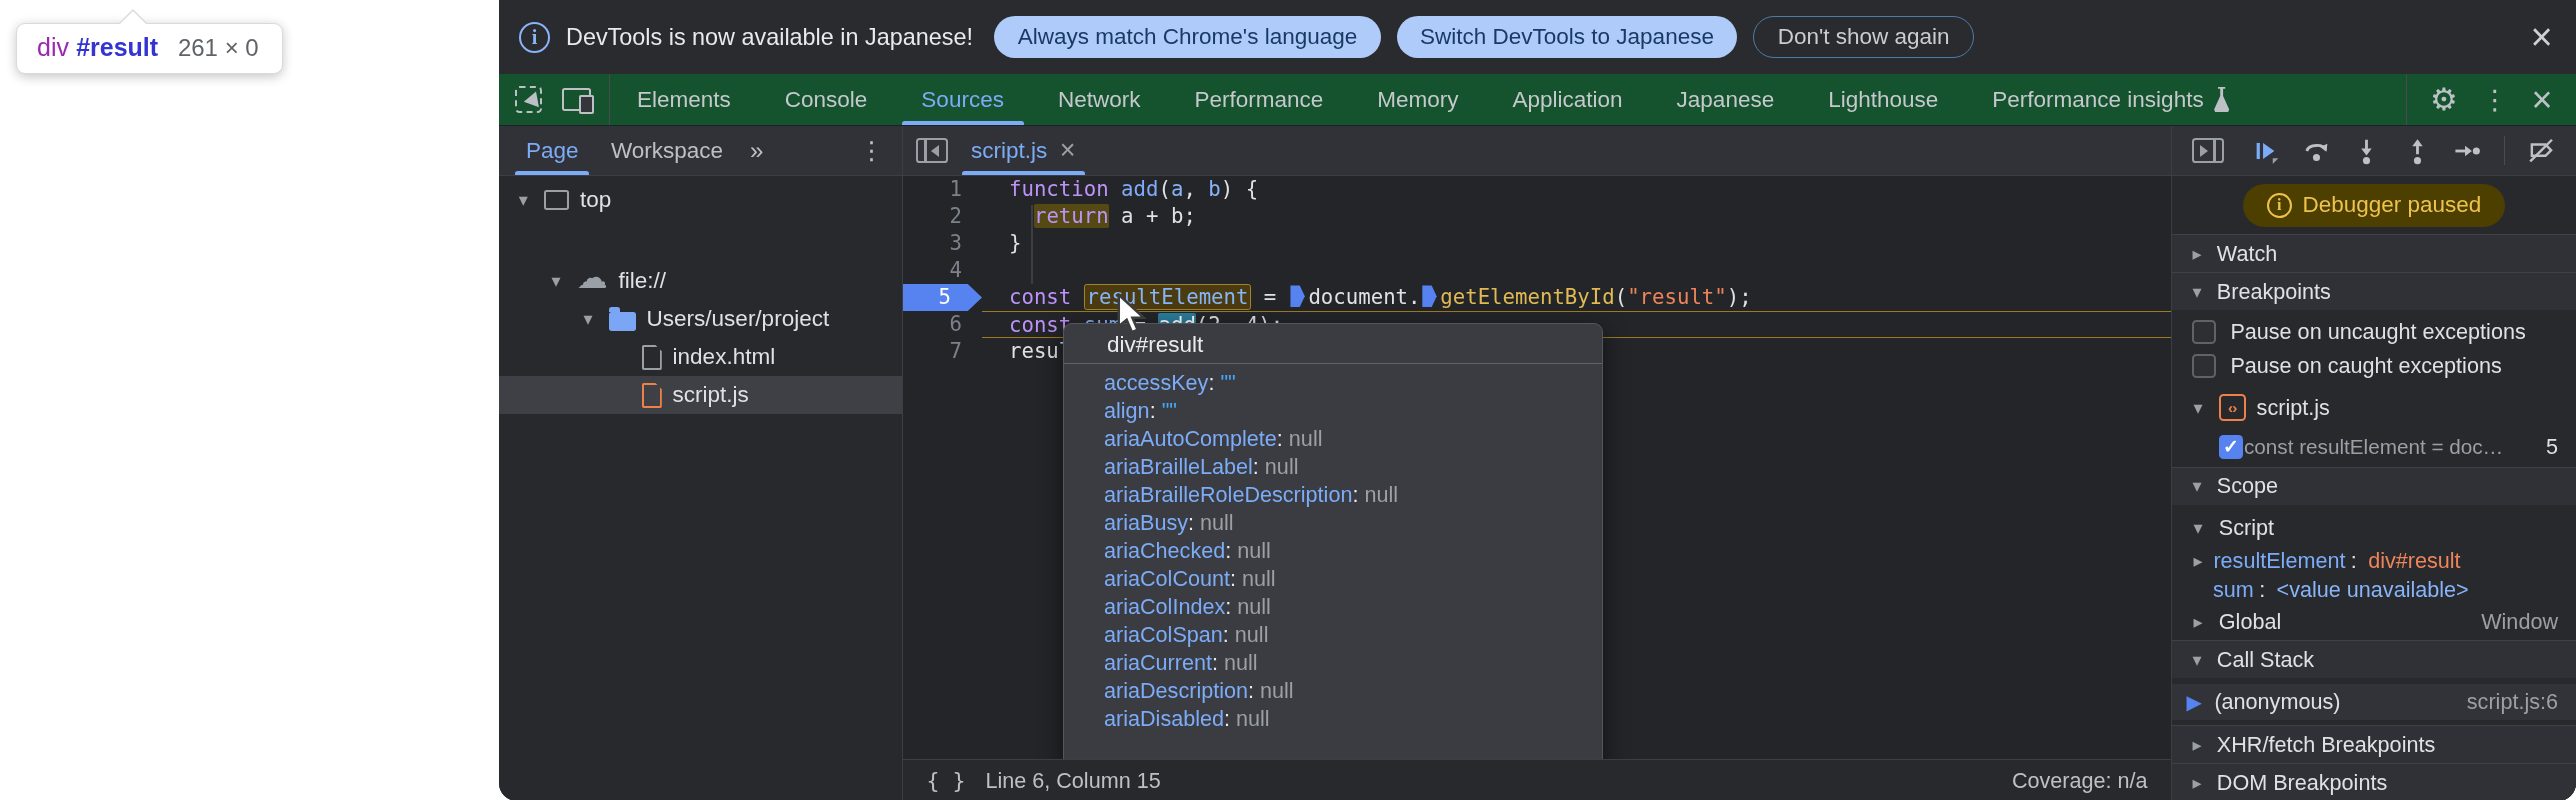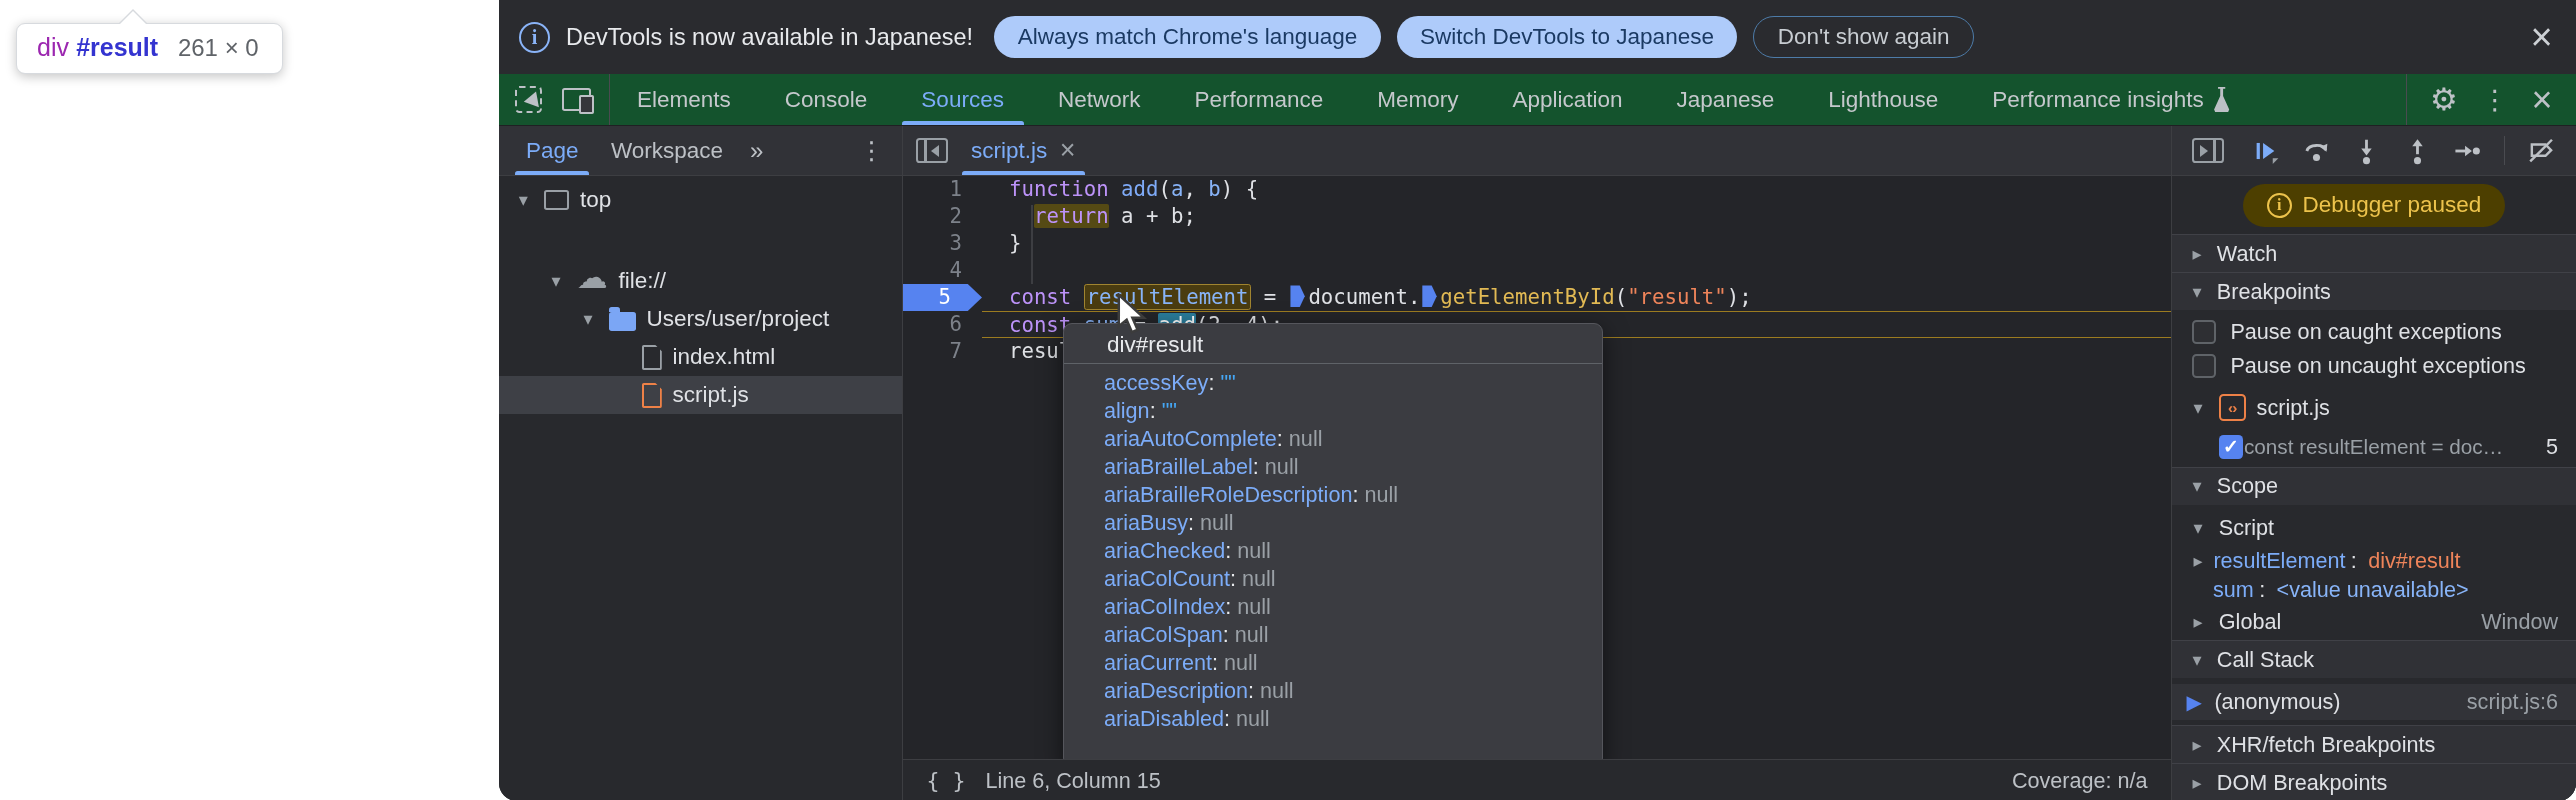--- a/index.html
+++ b/index.html
@@ -428,25 +428,25 @@
       </div>
 
       <div class="sect">
         <span class="disc">▾</span>
         <span>Breakpoints</span>
       </div>
 
       <div class="content-block" style="padding-top:5.4px">
         <div class="chk-row">
           <span class="cb off"></span>
-          <span>Pause on caught exceptions</span>
+          <span>Pause on uncaught exceptions</span>
         </div>
         <div class="chk-row">
           <span class="cb off"></span>
-          <span>Pause on uncaught exceptions</span>
+          <span>Pause on caught exceptions</span>
         </div>
         <div class="bp-group">
           <span class="disc">▾</span>
           <span class="code-sq">‹›</span>
           <span>script.js</span>
         </div>
         <div class="bp-entry">
           <span class="cb on"></span>
           <span class="bp-code">const resultElement = doc…</span>
           <span class="bp-line">5</span>

